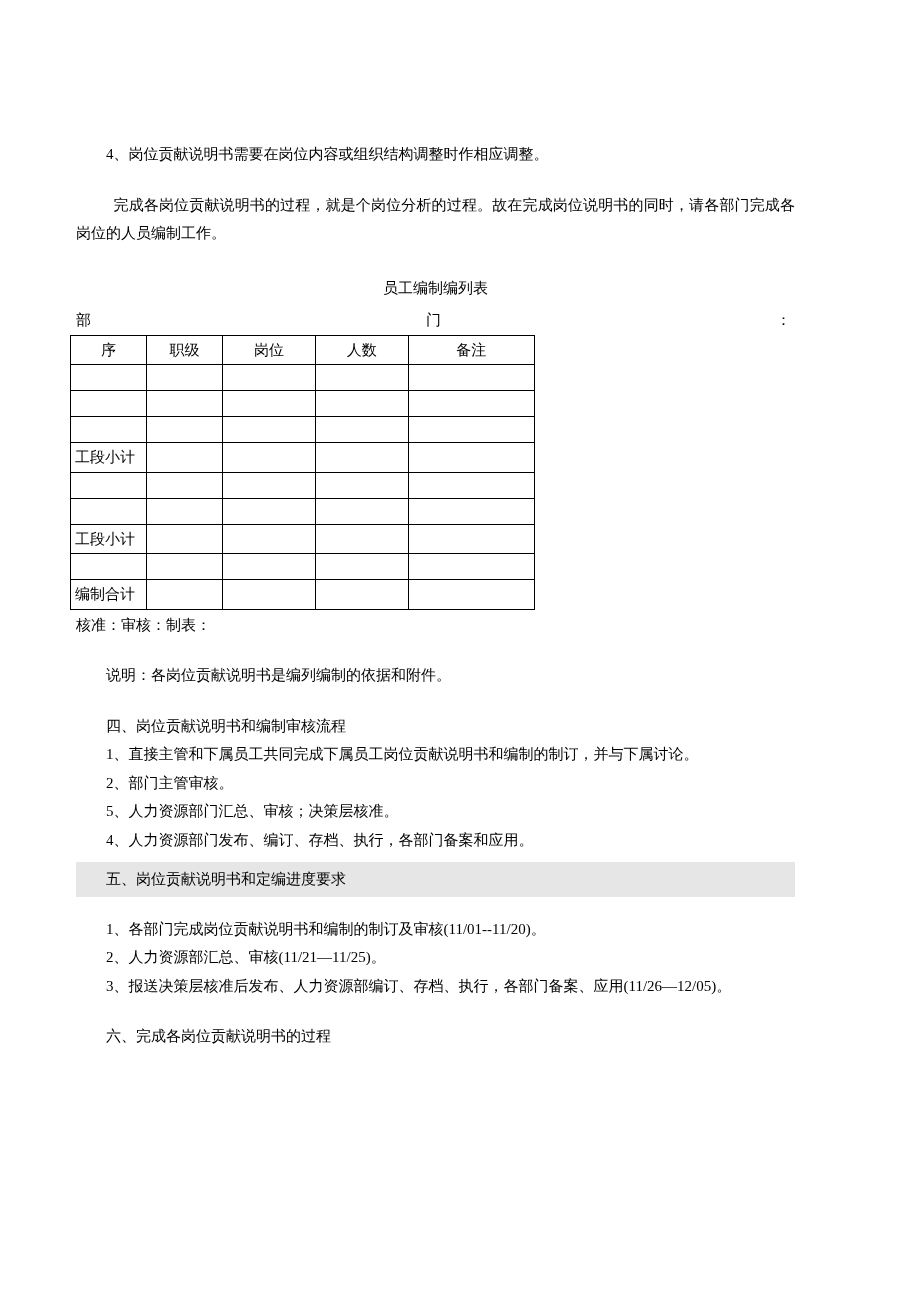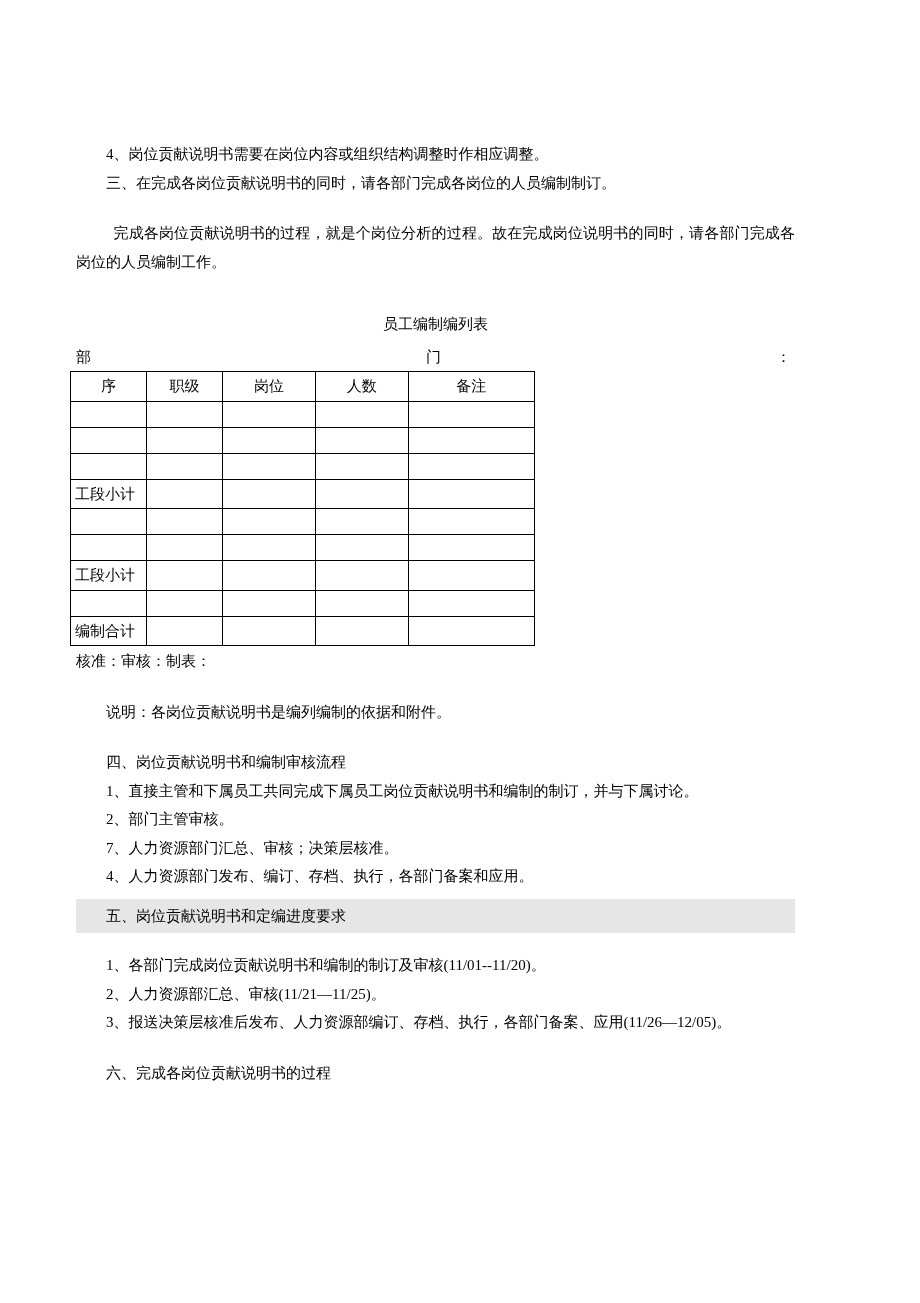--- a/index.html
+++ b/index.html
@@ -23,21 +23,21 @@
     text-align: justify;
   }
   .indent {
     text-indent: 2em;
   }
   .block-space {
     height: 22px;
   }
   .table-title {
     text-align: center;
-    margin: 12px 0 4px 0;
+    margin: 4px 0 4px 0;
   }
   .dept-line {
     display: flex;
     justify-content: space-between;
     letter-spacing: 0;
     padding-right: 4px;
   }
   table.editor-table {
     border-collapse: collapse;
     width: 465px;
@@ -67,21 +67,20 @@
     padding: 3px 0 3px 0;
     margin: 8px 0 10px 0;
   }
 </style>
 </head>
 <body>
 
 <div class="page">
 
   <p class="para indent">4、岗位贡献说明书需要在岗位内容或组织结构调整时作相应调整。</p>
-  <p class="para indent">三、在完成各岗位贡献说明书的同时，请各部门完成各岗位的人员编制制订。</p>
 
   <div class="block-space"></div>
 
   <p class="para" style="text-indent:2.5em;font-family:Liberation Serif, serif;">完成各岗位贡献说明书的过程，就是个岗位分析的过程。故在完成岗位说明书的同时，请各部门完成各岗位的人员编制工作。</p>
 
   <div class="block-space"></div>
 
   <p class="para table-title">员工编制编列表</p>
 
   <div class="dept-line">
@@ -169,21 +168,21 @@
 
   <div class="block-space"></div>
 
   <p class="para indent">说明：各岗位贡献说明书是编列编制的依据和附件。</p>
 
   <div class="block-space"></div>
 
   <p class="para indent">四、岗位贡献说明书和编制审核流程</p>
   <p class="para indent">1、直接主管和下属员工共同完成下属员工岗位贡献说明书和编制的制订，并与下属讨论。</p>
   <p class="para indent">2、部门主管审核。</p>
-  <p class="para indent">7、人力资源部门汇总、审核；决策层核准。</p>
+  <p class="para indent">5、人力资源部门汇总、审核；决策层核准。</p>
   <p class="para indent">4、人力资源部门发布、编订、存档、执行，各部门备案和应用。</p>
 
   <div class="section-bar">
     <p class="para indent" style="margin:0;">五、岗位贡献说明书和定编进度要求</p>
   </div>
 
   <div style="height:8px;"></div>
 
   <p class="para indent">1、各部门完成岗位贡献说明书和编制的制订及审核(11/01--11/20)。</p>
   <p class="para indent">2、人力资源部汇总、审核(11/21—11/25)。</p>

